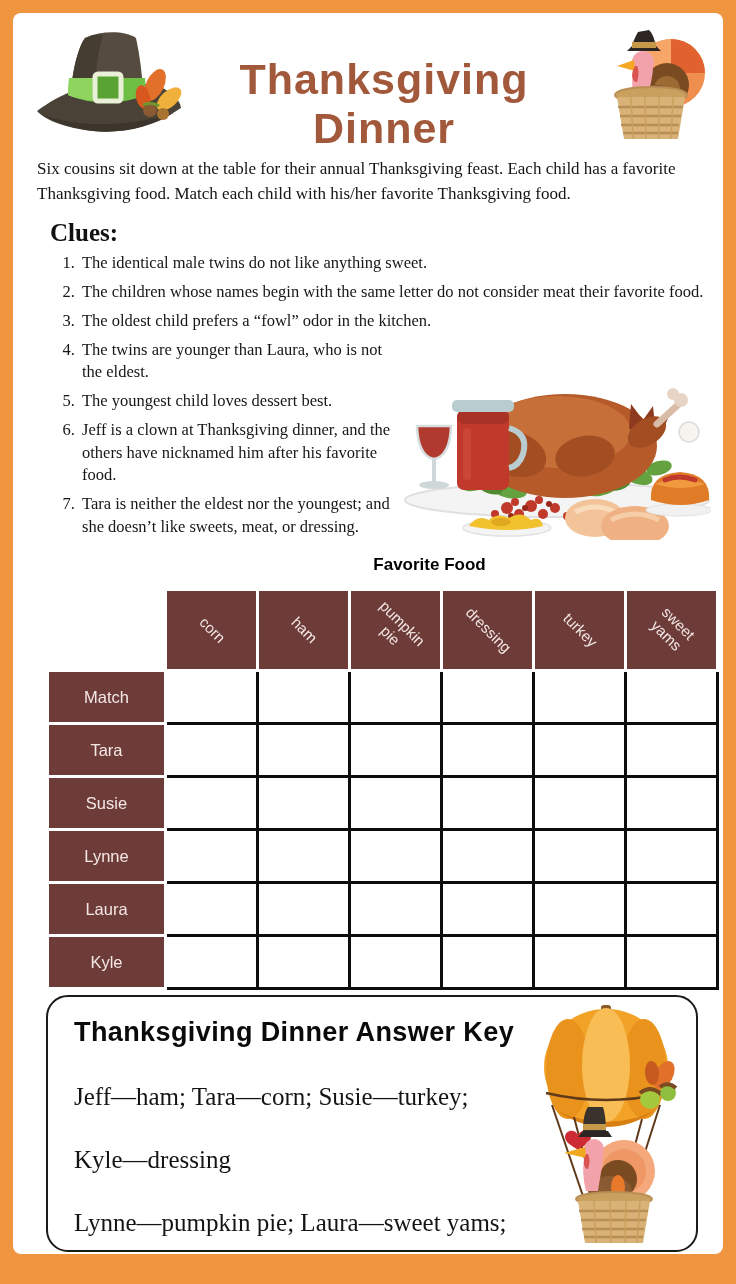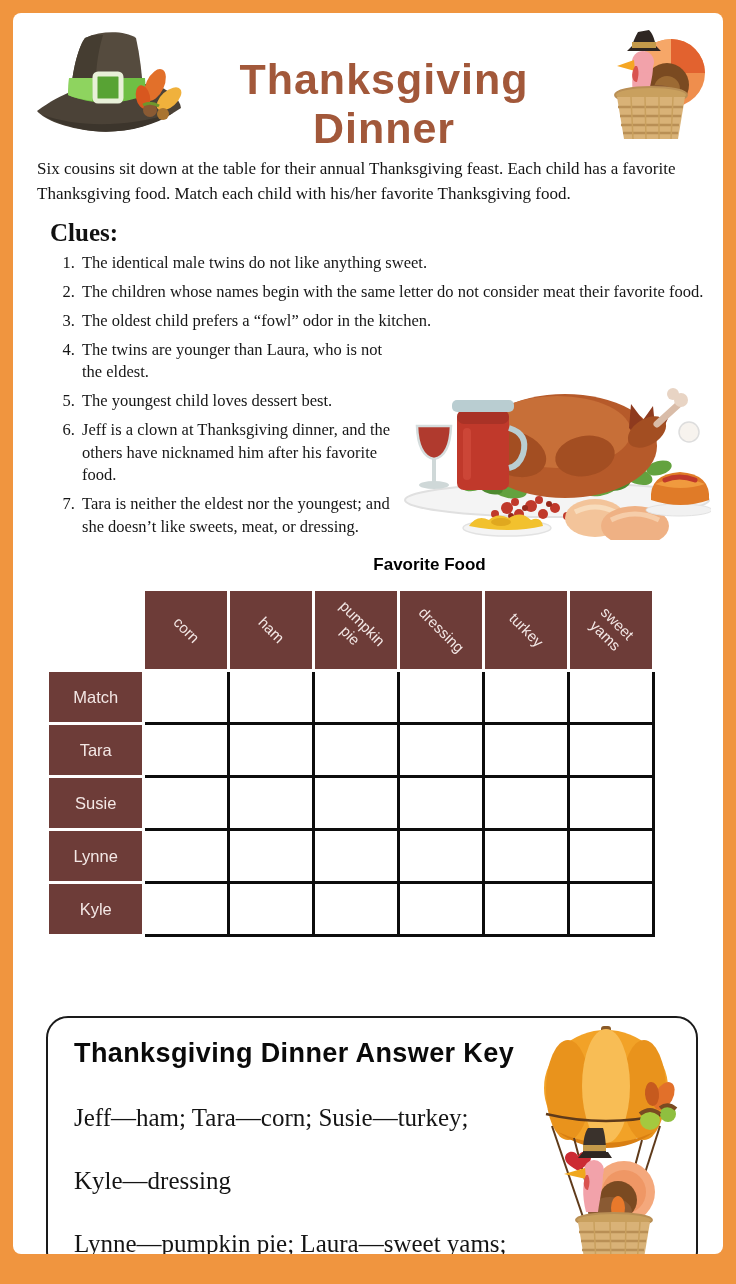--- a/index.html
+++ b/index.html
@@ -25,21 +25,21 @@
 
   
   .intro { margin:22px 26px 0 24px; font-size:17px; line-height:1.45; color:#141414; }
   .clues-head { margin:13px 0 0 37px; font-size:25px; font-weight:bold; color:#111; }
   .clues { position:relative; margin:5px 8px 0 24px; }
   .clues ol { margin:0; padding-left:42px; font-size:16.5px; line-height:1.38; color:#161616; }
   .clues li { margin-bottom:6px; white-space:pre-line; padding-left:3px; }
   .dinner-art { position:absolute; top:124px; right:4px; width:322px; height:164px; }
 
   
-  .grid-block { position:absolute; top:542px; left:0; width:642px; }
+  .grid-block { position:absolute; top:542px; left:0; width:710px; }
   .grid-title {
     width:652px; margin-left:33px; padding-left:115px; box-sizing:border-box;
     text-align:center; font-family:"Liberation Sans", sans-serif;
     font-weight:bold; font-size:17px; color:#000;
   }
   table.puzzle { border-collapse:collapse; margin:13px 0 0 33px; }
   table.puzzle th, table.puzzle td { padding:0; }
   .corner { width:115px; border:none; background:transparent; }
   th.food { width:89px; height:78px; background:#6D3C38; border:3px solid #ffffff; font-weight:normal; }
   th.food span {
@@ -49,21 +49,21 @@
   }
   td.name {
     width:115px; height:50px; background:#6D3C38; border:3px solid #ffffff;
     color:#F3E7E5; text-align:center;
     font-family:"Liberation Sans", sans-serif; font-size:16.5px;
   }
   td.cell { width:89px; height:50px; background:#ffffff; border:3px solid #0d0d0d; }
 
   
   .akey {
-    position:absolute; top:1003px; left:33px; width:652px; height:257px;
+    position:absolute; top:982px; left:33px; width:652px; height:257px;
     box-sizing:border-box; background:#fff;
     border:2.5px solid #1a1a1a; border-radius:22px;
   }
   .akey-title {
     margin:20px 0 0 26px; font-family:"Liberation Sans", sans-serif;
     font-weight:bold; font-size:27px; letter-spacing:0.4px; color:#0a0a0a;
   }
   .ans { margin:35px 0 0 26px; font-size:25px; color:#141414; }
   .balloon-art { position:absolute; top:4px; right:6px; width:168px; height:248px; }
 </style>
@@ -243,20 +243,29 @@
       <tr>
         <td class="name">Lynne</td>
         <td class="cell"></td>
             <td class="cell"></td>
             <td class="cell"></td>
             <td class="cell"></td>
             <td class="cell"></td>
             <td class="cell"></td>
       </tr>
       <tr>
+        <td class="name">Laura</td>
+        <td class="cell"></td>
+            <td class="cell"></td>
+            <td class="cell"></td>
+            <td class="cell"></td>
+            <td class="cell"></td>
+            <td class="cell"></td>
+      </tr>
+      <tr>
         <td class="name">Kyle</td>
         <td class="cell"></td>
             <td class="cell"></td>
             <td class="cell"></td>
             <td class="cell"></td>
             <td class="cell"></td>
             <td class="cell"></td>
       </tr>
     </tbody>
       </table>

